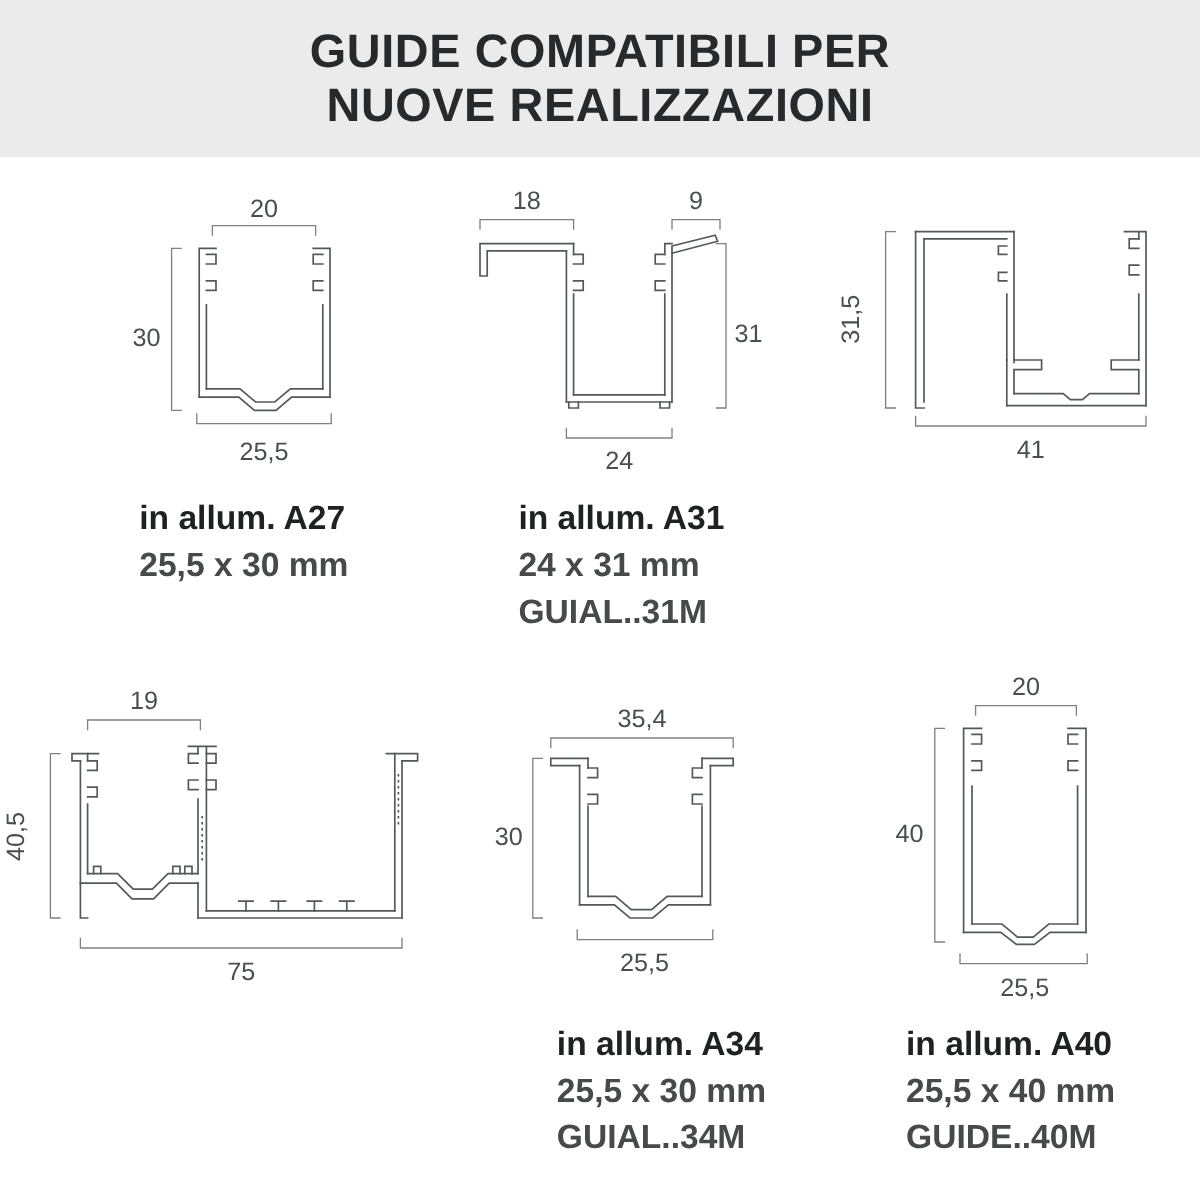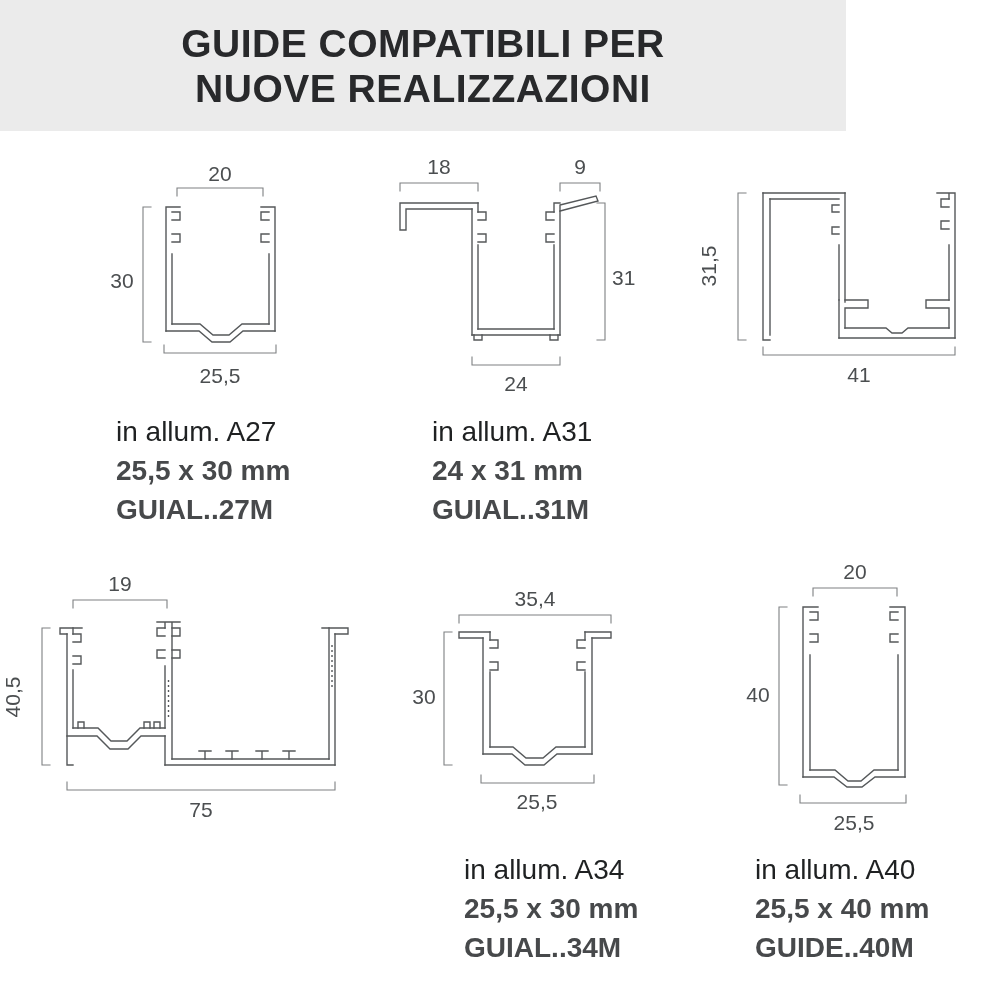--- a/index.html
+++ b/index.html
@@ -1,24 +1,24 @@
 <!DOCTYPE html>
 <html><head>
 <meta charset="utf-8">
 <style>
   html,body{margin:0;padding:0;background:#fff;}
   .page{position:relative;width:1000px;height:1000px;background:#ffffff;overflow:hidden;
         font-family:"Liberation Sans",sans-serif;}
-  .header{position:absolute;left:0;top:0;width:846px;height:131px;background:#ebebeb;
+  .header{position:absolute;left:0;top:0;width:1000px;height:131px;background:#ebebeb;
           display:flex;flex-direction:column;align-items:center;justify-content:center;}
   .title-line{font-size:39px;line-height:45px;font-weight:600;letter-spacing:.5px;
               color:#28292b;text-align:center;}
   .diagram{position:absolute;}
   .label{position:absolute;}
-  .lname{font-size:28px;line-height:39px;font-weight:400;color:#1f2122;}
+  .lname{font-size:28px;line-height:39px;font-weight:700;color:#1f2122;}
   .ltext{font-size:28px;line-height:39px;font-weight:700;color:#47494b;}
   svg .p{stroke:#55585a;stroke-width:1.4;fill:none;stroke-linecap:square;}
   svg .pf{stroke:#55585a;stroke-width:1.4;fill:#ffffff;}
   svg .d{stroke:#7e8082;stroke-width:1.1;fill:none;stroke-linecap:square;}
   svg .k{stroke:#55585a;stroke-width:1.4;fill:none;stroke-dasharray:2 3;}
   svg text{fill:#4b4e50;font-family:"Liberation Sans",sans-serif;font-size:21px;}
 </style>
 </head>
 <body>
 
@@ -155,21 +155,20 @@
       <path class="p" d="M90,210 H115 L128,221 H141 L154,210 H178"></path>
       <path class="p" d="M83,217 H114 L127,227 H142 L155,217 H185"></path>
       <path class="p" d="M185,47 V217 M170,47 H185 M178,95 V210"></path>
       <path class="p" d="M178,52 h-8 v8 h8 M178,74 h-8 v8 h8"></path>
     </g>
   </svg>
 
   <div class="label" style="left:116px;top:412px">
     <div class="lname">in allum. A27</div>
     <div class="ltext">25,5 x 30 mm</div>
-    <div class="ltext">GUIAL..27M</div>
   </div>
   <div class="label" style="left:432px;top:412px">
     <div class="lname">in allum. A31</div>
     <div class="ltext">24 x 31 mm</div>
     <div class="ltext">GUIAL..31M</div>
   </div>
 
   <div class="label" style="left:464px;top:850px">
     <div class="lname">in allum. A34</div>
     <div class="ltext">25,5 x 30 mm</div>

